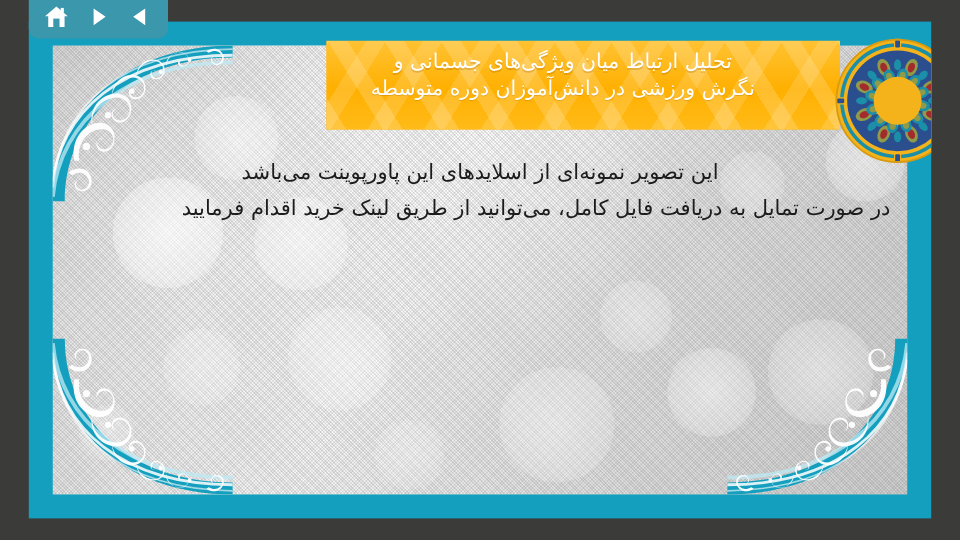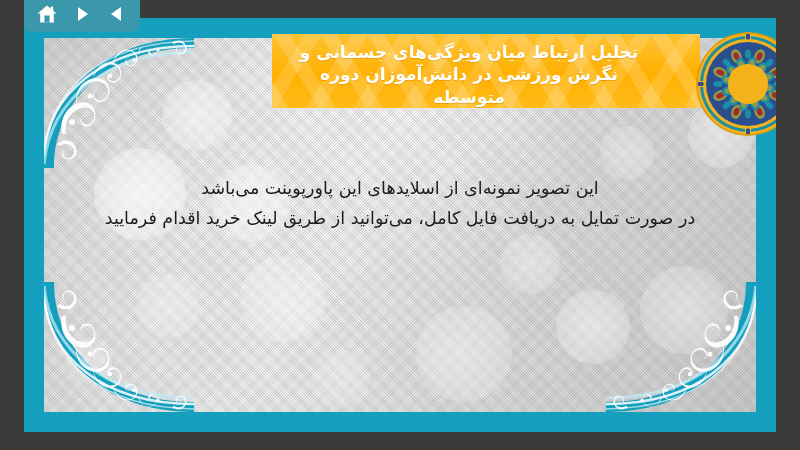--- a/index.html
+++ b/index.html
@@ -93,21 +93,21 @@
       linear-gradient(180deg,#ffc233 0%,#ffb000 55%,#ffbb19 100%);
     pointer-events:none;
   }
   #title-text{
     position:relative;z-index:2;
     color:#ffffff;
     text-align:center;
     direction:rtl;
     font-size:17px;
     line-height:1.32;
-    font-weight:700;
+    font-weight:400;
     padding:7px 44px 0 10px;
     box-sizing:border-box;
     text-shadow:0 1px 0 rgba(150,90,0,.25);
     white-space:pre-line;
   }
 
   
   #mandala{
     position:absolute;left:672px;top:14px;
     width:104px;height:104px;z-index:30;
@@ -121,23 +121,23 @@
     direction:rtl;text-align:center;
     color:#1c1c1c;
   }
   .body-line{
     font-size:17.5px;
     line-height:1.0;
     margin:0 0 12px 0;
     font-weight:400;
     white-space:nowrap;
   }
-  #line-1{text-align:center;padding-right:0;margin-top:44px;}
+  #line-1{text-align:center;padding-right:0;}
   #line-2{text-align:center;}
-  #line-3{text-align:center;}
+  #line-3{text-align:right;}
 </style>
 </head>
 <body>
 
 <div id="viewer">
 
   <div id="slide">
 
     <div id="slide-inner">
       <div id="texture"></div>

